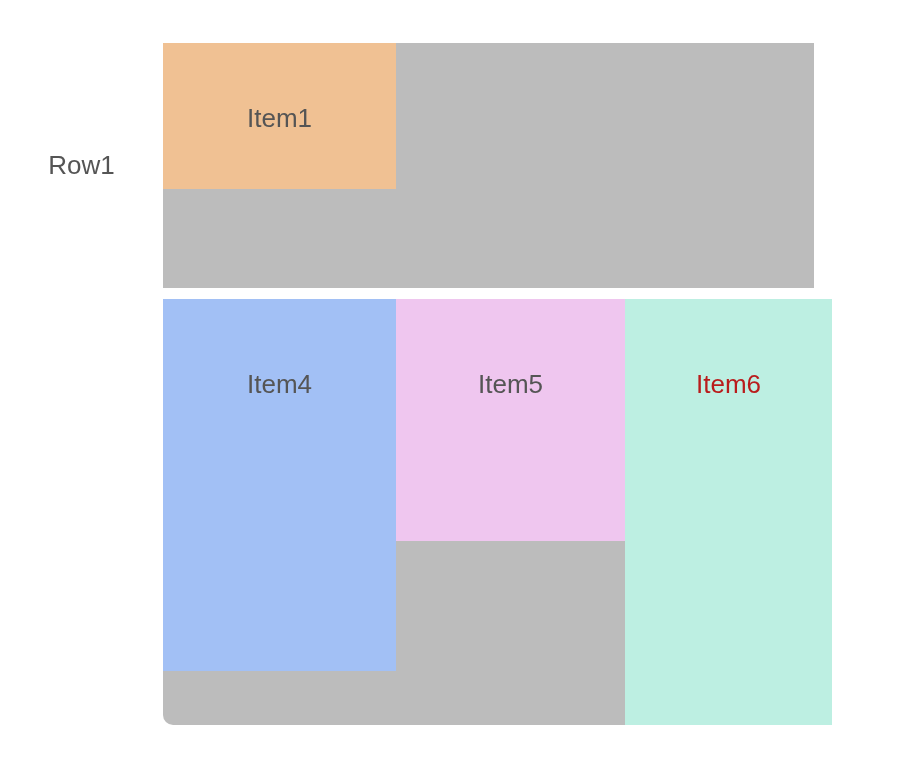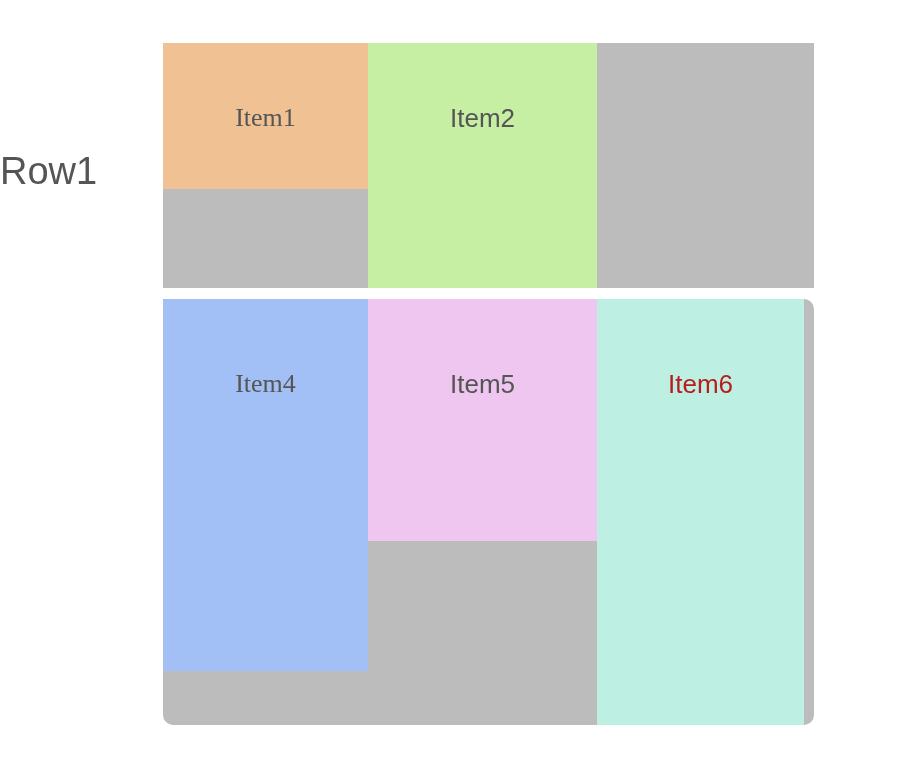--- a/index.html
+++ b/index.html
@@ -23,22 +23,23 @@
     top: 0;
     width: 898px;
     height: 770px;
   }
 
   
   .row-label {
     position: absolute;
     left: 0;
     width: 163px;
+    text-align: center;
     color: #555555;
-    font-size: 38px;
+    font-size: 26px;
     line-height: 1;
     font-family: "Liberation Sans", sans-serif;
     white-space: nowrap;
   }
   #row-label-1 { top: 152px; }
   #row-label-2 { top: 485px; }
 
   
   .row-track {
     position: absolute;
@@ -81,21 +82,21 @@
     font-size: 26px;
     line-height: 1;
     white-space: nowrap;
   }
   
   #row-track-1 .item .item-label { top: 62px; }
   
   #row-track-2 .item .item-label { top: 72px; }
 
   
-  .col-1 { width: 205px; font-family: Liberation Serif, serif; }
+  .col-1 { width: 233px; }
   .col-2 { width: 229px; }
   .col-3 { width: 207px; }
 
   
   #item-1 { height: 146px; }
   #item-2 { height: 245px; }
   #item-3 { height: 193px; }
 
   
   #item-4 { height: 372px; }
@@ -108,23 +109,20 @@
 <div id="diagram">
 
   <div class="row-label" id="row-label-1" style="color: rgb(85, 85, 85);">Row1</div>
 
   <div class="row-track" id="row-track-1" style="background-color: rgb(188, 188, 188);">
 
     <div class="item col-1" id="item-1" style="background-color: rgb(240, 193, 147);">
       <span class="item-label" style="color: rgb(85, 85, 85);">Item1</span>
     </div>
 
-    <div class="item col-2" id="item-2" style="background-color: rgb(199, 239, 163);">
-      <span class="item-label" style="color: rgb(85, 85, 85);">Item2</span>
-    </div>
 
   </div>
 
 
   <div class="row-track" id="row-track-2" style="background-color: rgb(188, 188, 188);">
 
     <div class="item col-1" id="item-4" style="background-color: rgb(162, 192, 245);">
       <span class="item-label" style="color: rgb(85, 85, 85);">Item4</span>
     </div>
 

